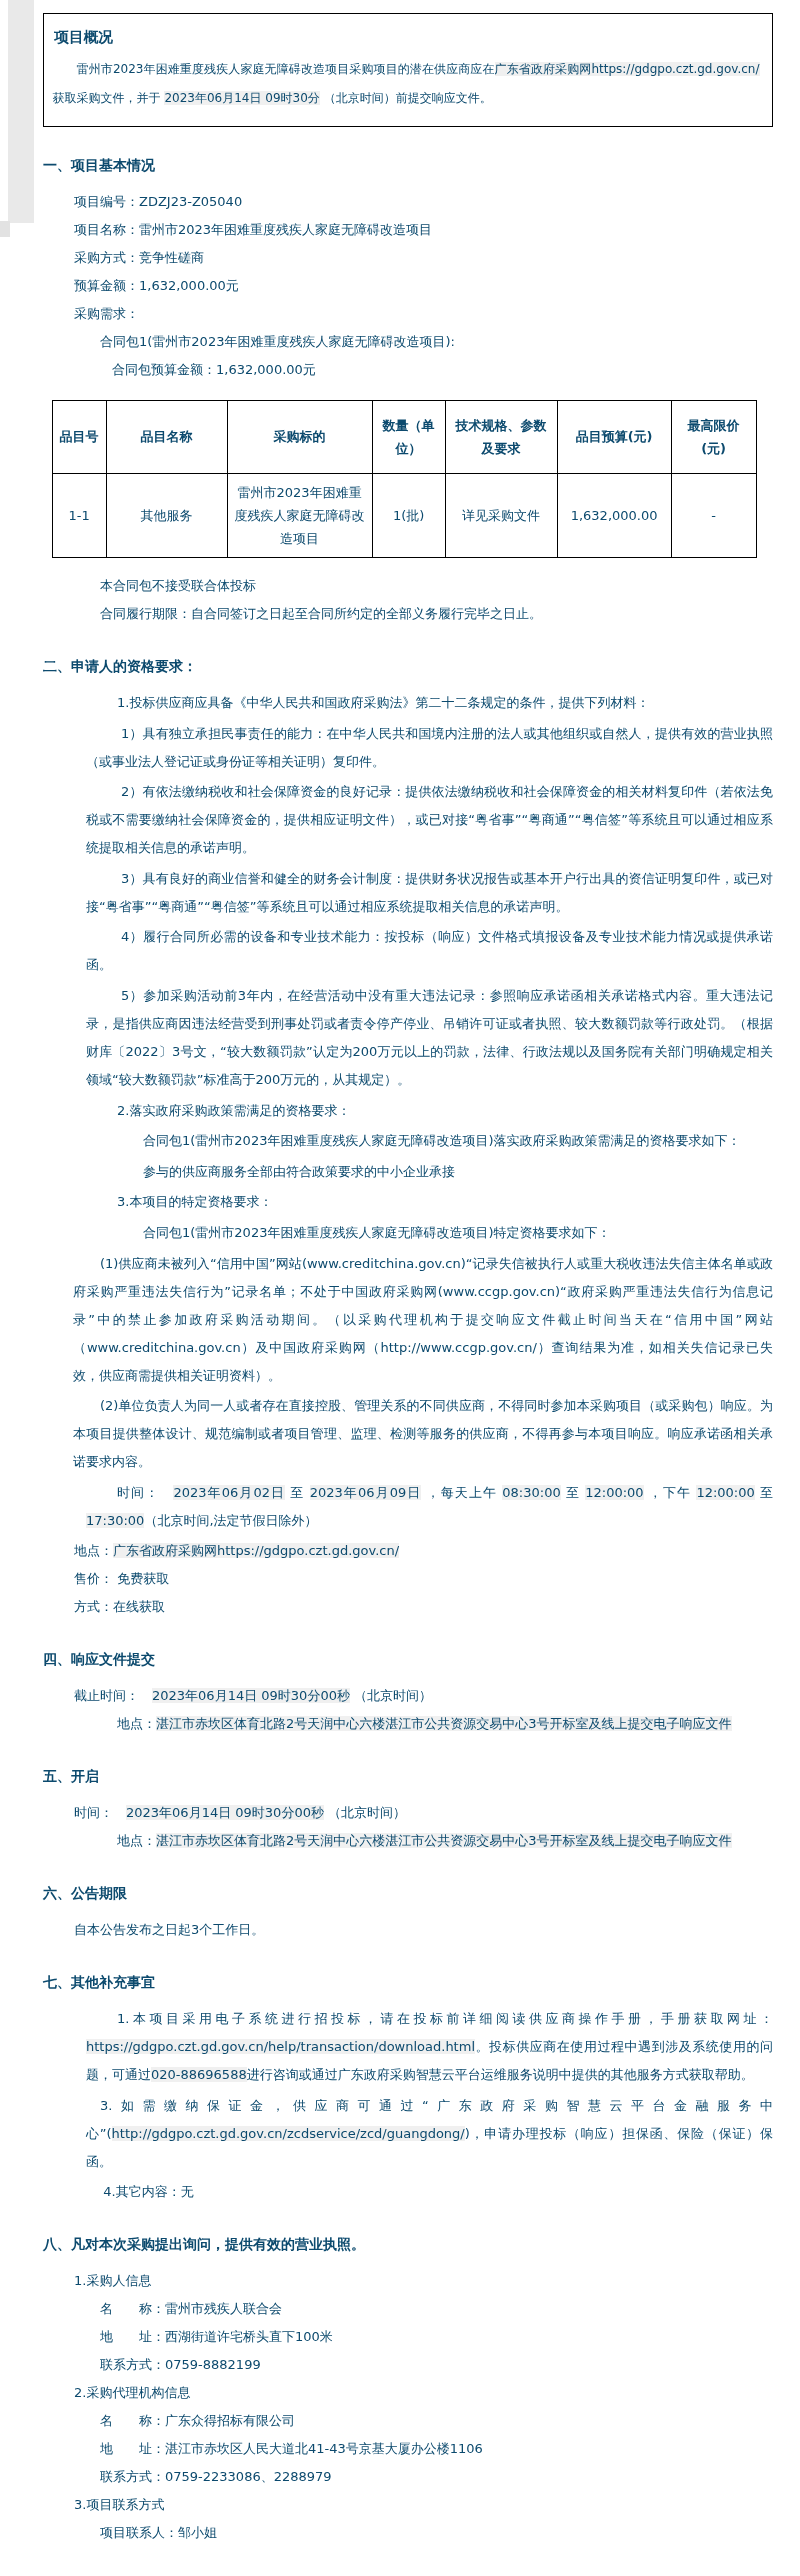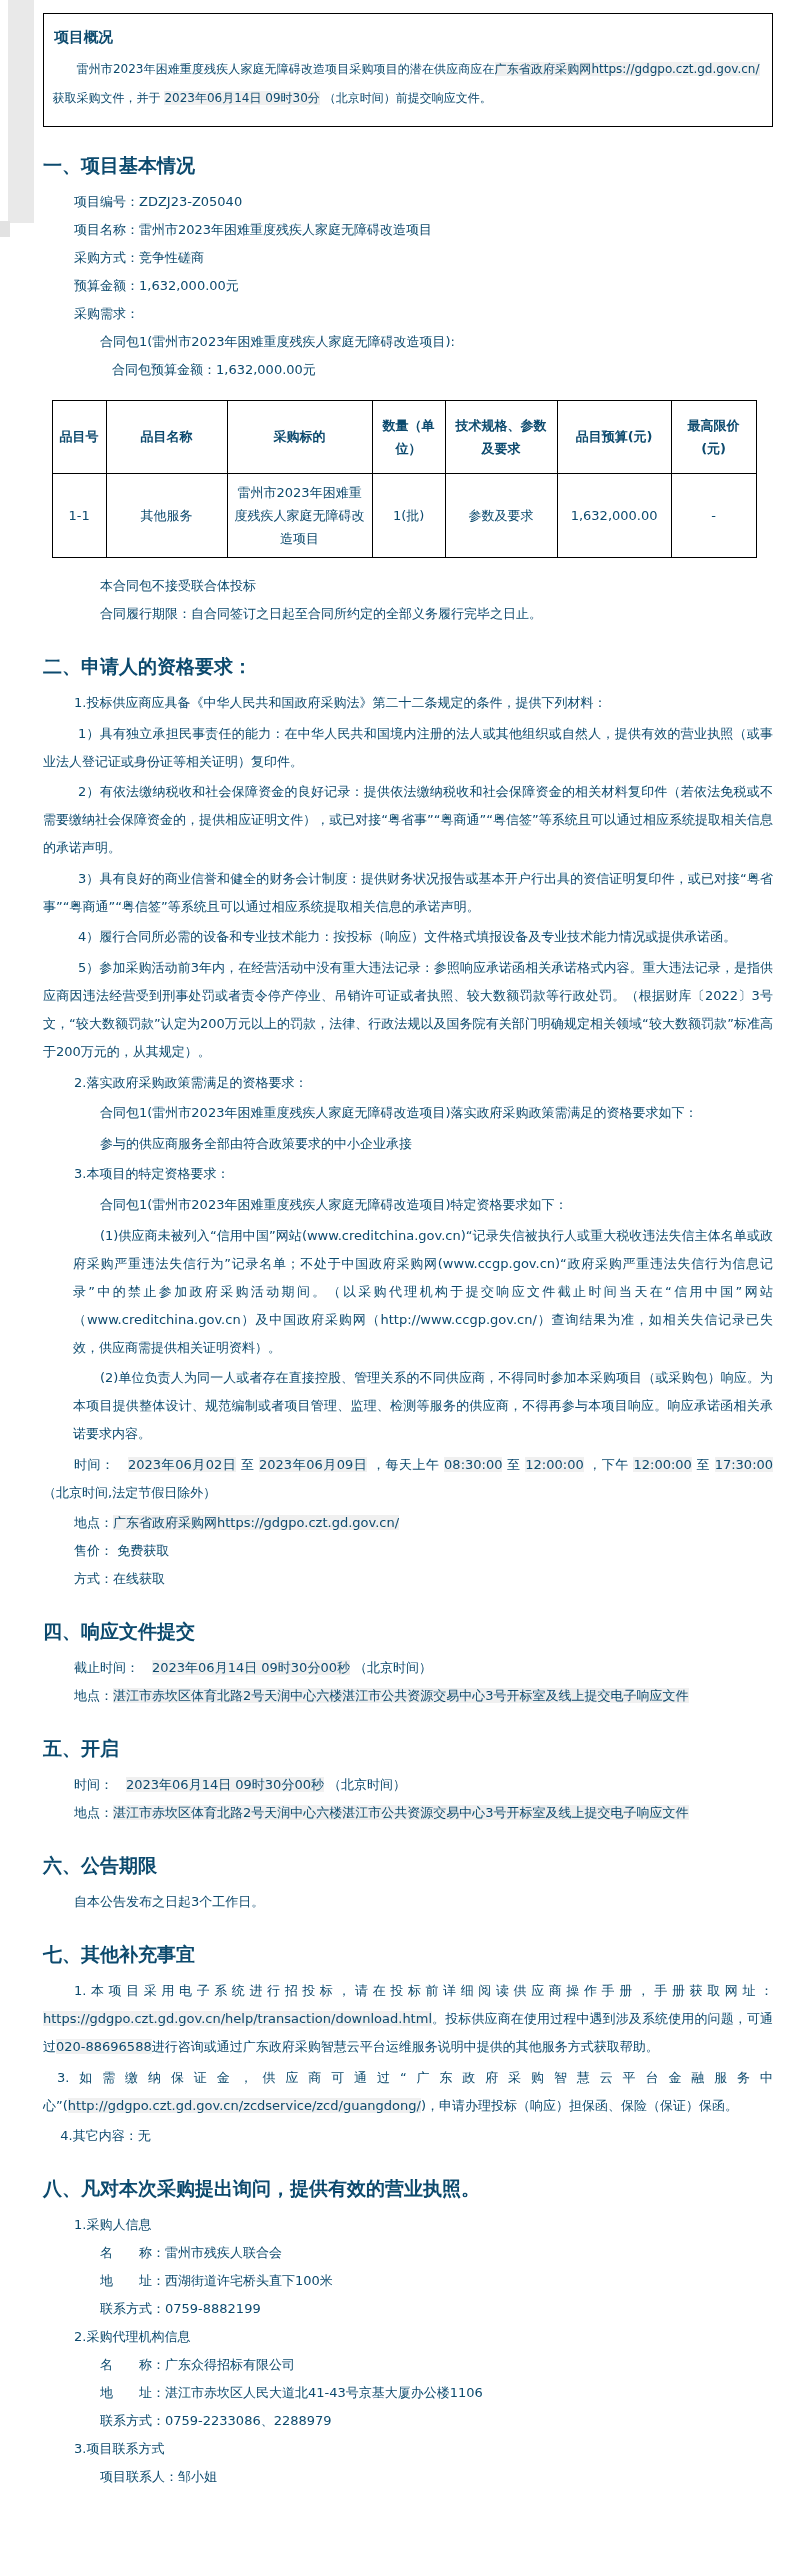--- a/index.html
+++ b/index.html
@@ -17,24 +17,24 @@
 
   .overview-box {
     margin:13px 28.5px 0 43px;
     border:0.9px solid #000;
     padding:10.4px 12px 14px 8.6px;
   }
   .ov-title { font-size:14.7px; font-weight:bold; margin:3.5px 0 8.6px 1.7px; }
   .ov-para { margin:0; font-size:12px; line-height:28.5px; text-align:justify; text-indent:2em; }
 
   .content { padding:0 28px 0 43px; }
-  h2.sec { font-size:19px; font-weight:bold; margin:28px 0 12px; line-height:21px; }
+  h2.sec { font-size:14px; font-weight:bold; margin:28px 0 12px; line-height:21px; }
   p { margin:0; }
   .line { line-height:28px; }
-  .para { line-height:28px; text-align:justify; margin-bottom:2.6px; }
+  .para { line-height:28px; text-align:justify; margin-bottom:2.6px;margin-left:43px; }
   .i16 { text-indent:14px; }
   .i20 { text-indent:17.3px; }
   .i36 { text-indent:31px; }
   .i40 { text-indent:35px; }
   .i66 { text-indent:57px; }
   .i80 { text-indent:69px; }
   .subblock { margin-left:30px; text-indent:27px; line-height:28px; text-align:justify; margin-bottom:2.6px; }
   .hl { background:#f0f0f0; }
 
   table.items { border-collapse:collapse; table-layout:fixed; width:704px; margin:15.5px 0 10.4px 8.6px;padding-left:36px; }
@@ -95,21 +95,21 @@
           <th>品目预算(元)</th>
           <th>最高限价(元)</th>
         </tr>
       </thead>
       <tbody>
         <tr>
           <td>1-1</td>
           <td>其他服务</td>
           <td>雷州市2023年困难重度残疾人家庭无障碍改造项目</td>
           <td>1(批)</td>
-          <td>参数及要求</td>
+          <td>详见采购文件</td>
           <td class="cell-num">1,632,000.00</td>
           <td class="cell-num">-</td>
         </tr>
       </tbody>
     </table>
 
     <div class="notes">
       <p class="line i66">本合同包不接受联合体投标</p>
       <p class="line i66">合同履行期限：自合同签订之日起至合同所约定的全部义务履行完毕之日止。</p>
     </div>

